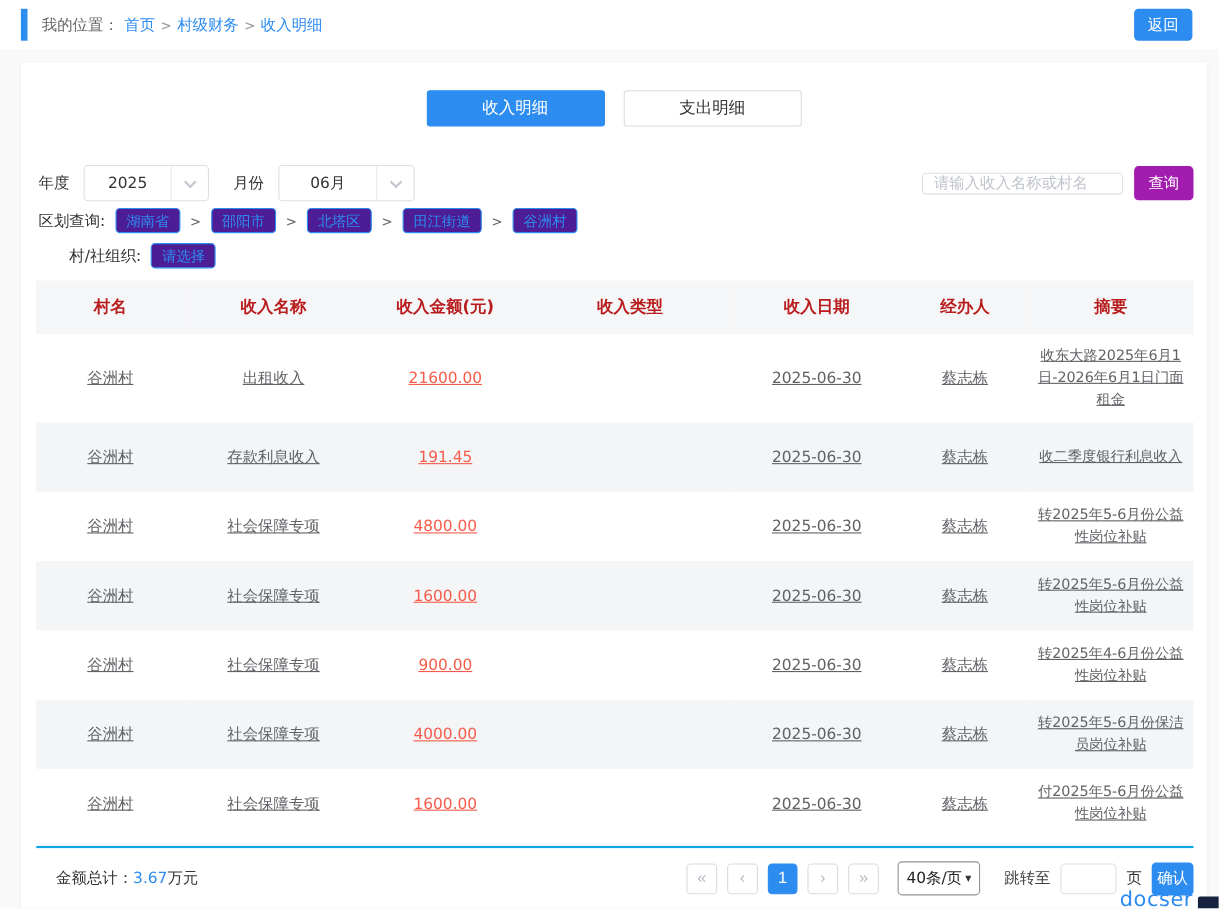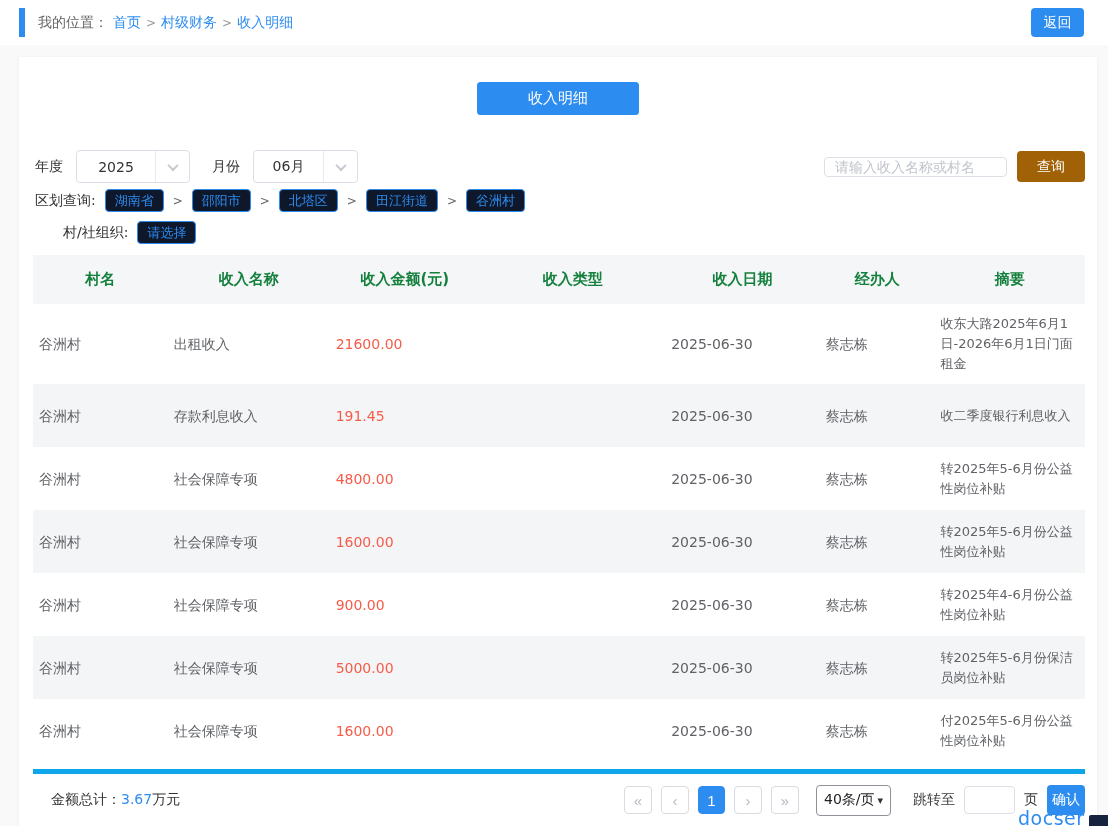--- a/index.html
+++ b/index.html
@@ -26,42 +26,42 @@
   .tab.active { background:#2d8cf0; color:#fff; border:1px solid #2d8cf0; }
   .tab.inactive { background:#fff; color:#333; border:1px solid #d9dce0; }
   
   .filter-row { position:absolute; top:93px; left:16px; right:12px; height:33px; display:flex; align-items:center; font-size:14px; }
   .flabel { color:#333; margin-right:13px; }
   .select { display:flex; align-items:center; height:33px; border:1px solid #dcdfe6; border-radius:4px; background:#fff; cursor:pointer; }
   .select .val { flex:1; text-align:center; color:#333; padding:0 8px; }
   .select .chev-box { width:34px; height:100%; border-left:1px solid #e7eaee; display:flex; align-items:center; justify-content:center; }
   .chev { display:inline-block; width:8px; height:8px; border-right:2px solid #c4c9d0; border-bottom:2px solid #c4c9d0; transform:rotate(45deg) translate(-1px,-1px); }
   .sel-year { width:114px; margin-right:22px; }
-  .sel-month { width:105px; }
+  .sel-month { width:124px; }
   .spacer { flex:1; }
   .search-input { width:183px; height:20px; border:1px solid #dcdfe6; border-radius:4px; padding:0 10px; font-size:14px; color:#333;
     font-family:"DejaVu Sans","Liberation Sans",sans-serif; outline:none; }
   .search-input::placeholder { color:#c0c4cc; }
-  .query-btn { width:68px; height:31px; margin-left:10px; background:#a16207; color:#fff; border:none; border-radius:4px; font-size:14px; cursor:pointer;font-family:Liberation Serif, serif; }
+  .query-btn { width:54px; height:31px; margin-left:10px; background:#a21caf; color:#fff; border:none; border-radius:4px; font-size:14px; cursor:pointer;font-family:Liberation Serif, serif; }
   
   .region-row { position:absolute; top:132px; left:16px; display:flex; align-items:center; gap:9px; font-size:14px; }
   .org-row { position:absolute; top:164px; left:16px; display:flex; align-items:center; gap:9px; font-size:14px;margin-left:28px; }
   .chip { display:inline-flex; align-items:center; justify-content:center; height:23px; padding:0 9px; border:1px solid #2d8cf0;
-    border-radius:4px; color:#2d8cf0; font-size:13px; background:#0f172a; cursor:pointer; white-space:nowrap; }
+    border-radius:4px; color:#2d8cf0; font-size:13px; background:#4c1d95; cursor:pointer; white-space:nowrap; }
   .chip-sep { color:#666; font-size:12px; }
   
   .table-wrap { position:absolute; top:198px; left:14px; right:12px; }
   table { width:100%; border-collapse:collapse; table-layout:fixed; }
-  th { height:49px; background:#f5f6f8; font-size:15px; font-weight:bold; color:#15803d; text-align:center; }
-  td { height:63px; padding:10px 6px; font-size:14px; color:#606266; text-align:left; line-height:20px; }
+  th { height:49px; background:#f5f6f8; font-size:15px; font-weight:bold; color:#b91c1c; text-align:center; }
+  td { height:63px; padding:10px 6px; font-size:14px; color:#606266; text-align:center; line-height:20px;text-decoration:underline; }
   tbody tr:nth-child(even) { background:#f4f5f7; }
   td.amount { color:#f65c4a; }
   td.summary { font-size:13px; word-break:break-all; }
   
-  .footer { position:absolute; left:14px; right:12px; bottom:0; height:57px; border-top:5px solid #0ea5e9; display:flex; align-items:center; font-size:14px; }
+  .footer { position:absolute; left:14px; right:12px; bottom:0; height:57px; border-top:2px solid #0ea5e9; display:flex; align-items:center; font-size:14px; }
   .total { margin-left:18px; color:#333; }
   .total .num { color:#2d8cf0; }
   .pager { margin-left:auto; display:flex; align-items:center; gap:9px; }
   .pg-btn { width:28px; height:28px; border:1px solid #d8dbe0; border-radius:4px; background:#fff; color:#b4b9c2;
     display:flex; align-items:center; justify-content:center; font-size:15px; cursor:pointer; }
   .pg-current { background:#2d8cf0; border-color:#2d8cf0; color:#fff; width:27px; }
   .page-size { width:75px; height:31px; margin-left:8px; border:1px solid #8f9399; border-radius:4px; background:#fff;
     display:flex; align-items:center; justify-content:space-between; padding:0 7px; font-size:14px; color:#222; cursor:pointer; }
   .page-size .arrow { font-size:11px; color:#333; }
   .jump-label { margin-left:13px; color:#404040; }
@@ -86,20 +86,21 @@
     <span class="crumb-sep">&gt;</span>
     <span class="crumb-link">收入明细</span>
   </div>
   <button class="back-btn">返回</button>
 </div>
 
 <div class="card">
 
   <div class="tabs">
     <div class="tab active">收入明细</div>
+    <div class="tab inactive">支出明细</div>
   </div>
 
   <div class="filter-row">
     <span class="flabel">年度</span>
     <div class="select sel-year">
       <span class="val">2025</span>
       <span class="chev-box">
           <i class="chev"></i>
         </span>
     </div>
@@ -199,21 +200,21 @@
             <td>社会保障专项</td>
             <td class="amount">900.00</td>
             <td></td>
             <td>2025-06-30</td>
             <td>蔡志栋</td>
             <td class="summary">转2025年4-6月份公益性岗位补贴</td>
           </tr>
           <tr>
             <td>谷洲村</td>
             <td>社会保障专项</td>
-            <td class="amount">5000.00</td>
+            <td class="amount">4000.00</td>
             <td></td>
             <td>2025-06-30</td>
             <td>蔡志栋</td>
             <td class="summary">转2025年5-6月份保洁员岗位补贴</td>
           </tr>
           <tr>
             <td>谷洲村</td>
             <td>社会保障专项</td>
             <td class="amount">1600.00</td>
             <td></td>

